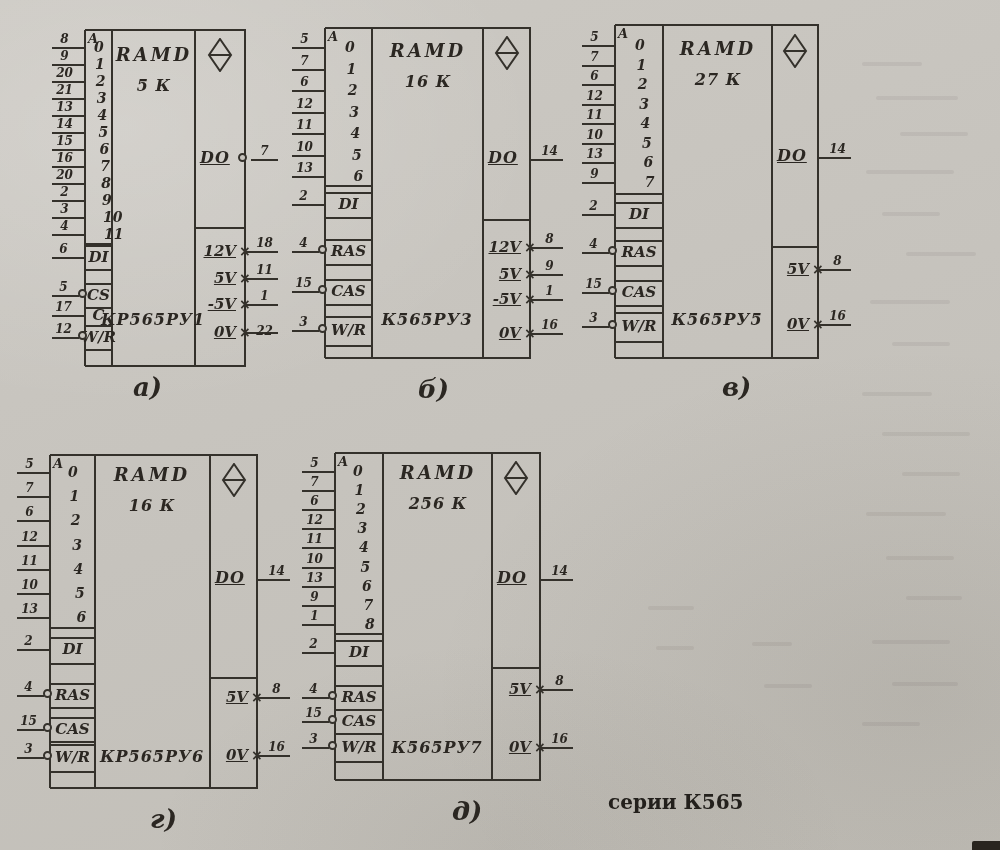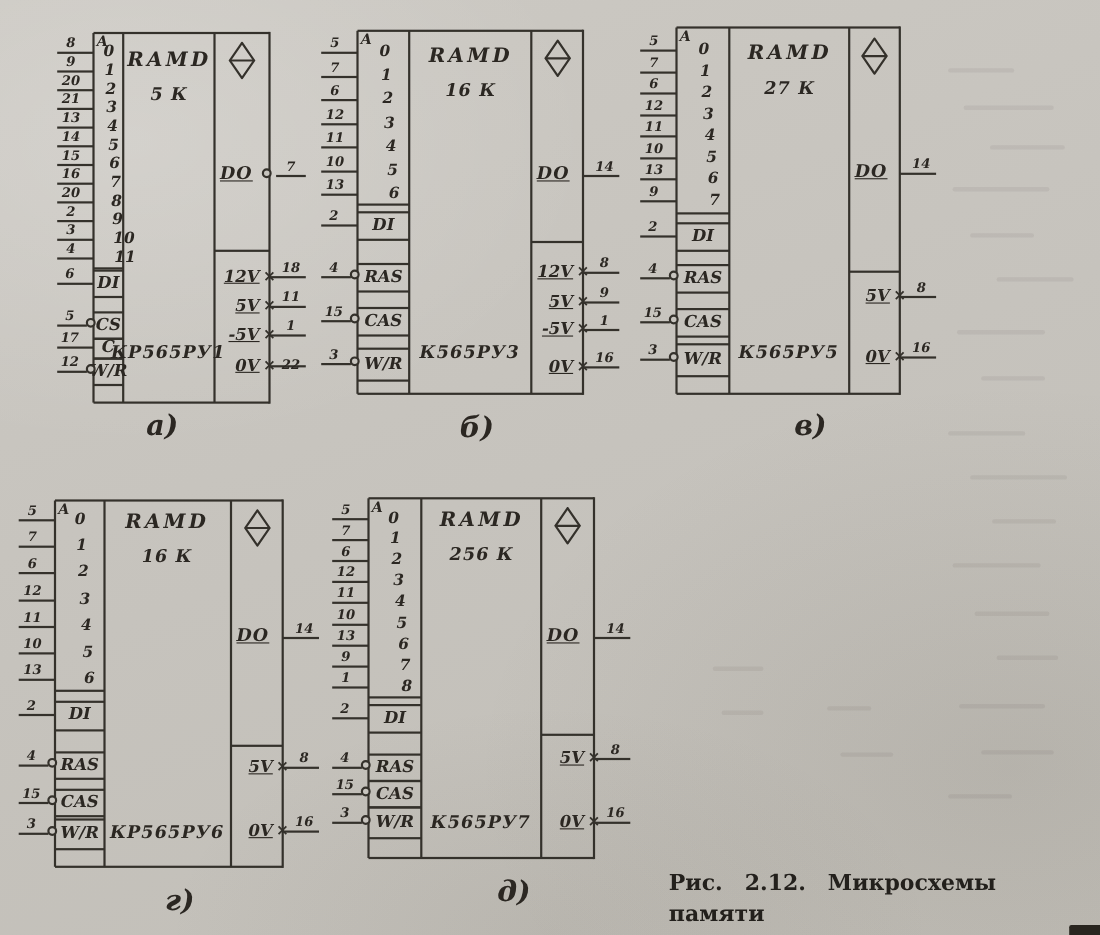--- a/index.html
+++ b/index.html
@@ -464,17 +464,16 @@
       <div class="ghost" style="position: absolute; left: 906px; top: 596px; width: 56px;"></div>
       <div class="ghost" style="position: absolute; left: 872px; top: 640px; width: 78px;"></div>
       <div class="ghost" style="position: absolute; left: 892px; top: 682px; width: 66px;"></div>
       <div class="ghost" style="position: absolute; left: 862px; top: 722px; width: 58px;"></div>
       <div class="ghost" style="position: absolute; left: 752px; top: 642px; width: 40px;"></div>
       <div class="ghost" style="position: absolute; left: 764px; top: 684px; width: 48px;"></div>
       <div class="ghost" style="position: absolute; left: 648px; top: 606px; width: 46px;"></div>
       <div class="ghost" style="position: absolute; left: 656px; top: 646px; width: 38px;"></div>
     </div>
   <div id="caption">
-    <div class="l1">Рис. 2.12. Микросхемы памяти</div>
     <div class="l2">серии К565</div>
   </div>
   <div id="corner"></div>
 </div>
 
 </body></html>

